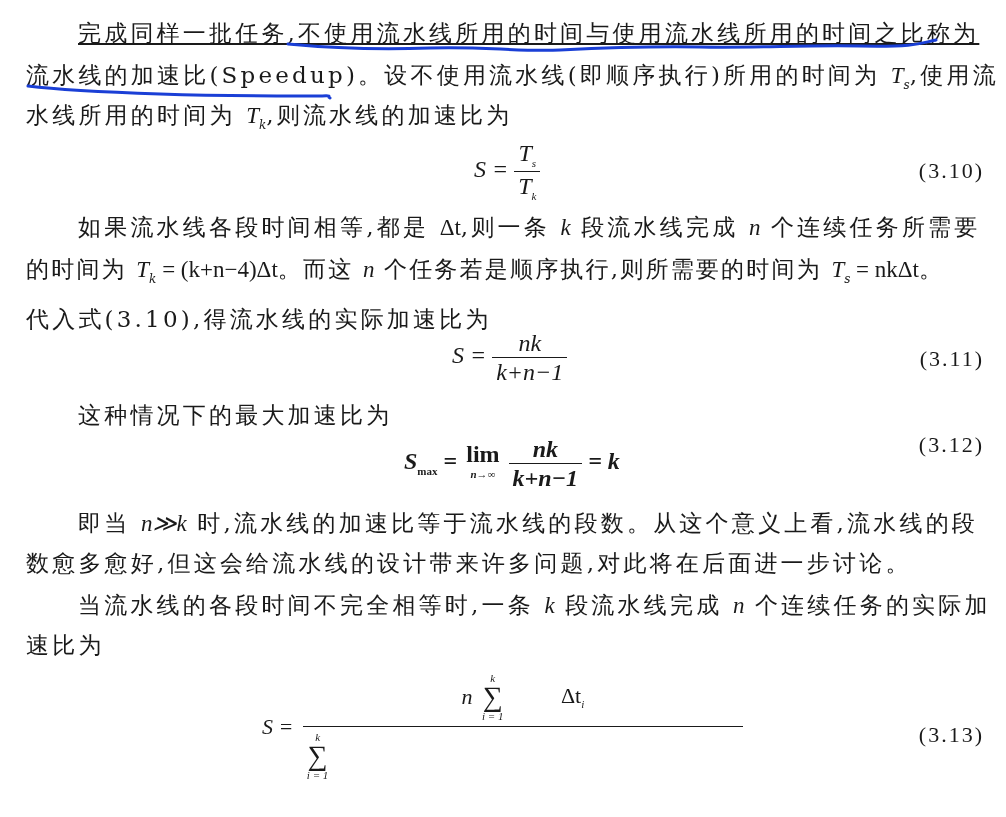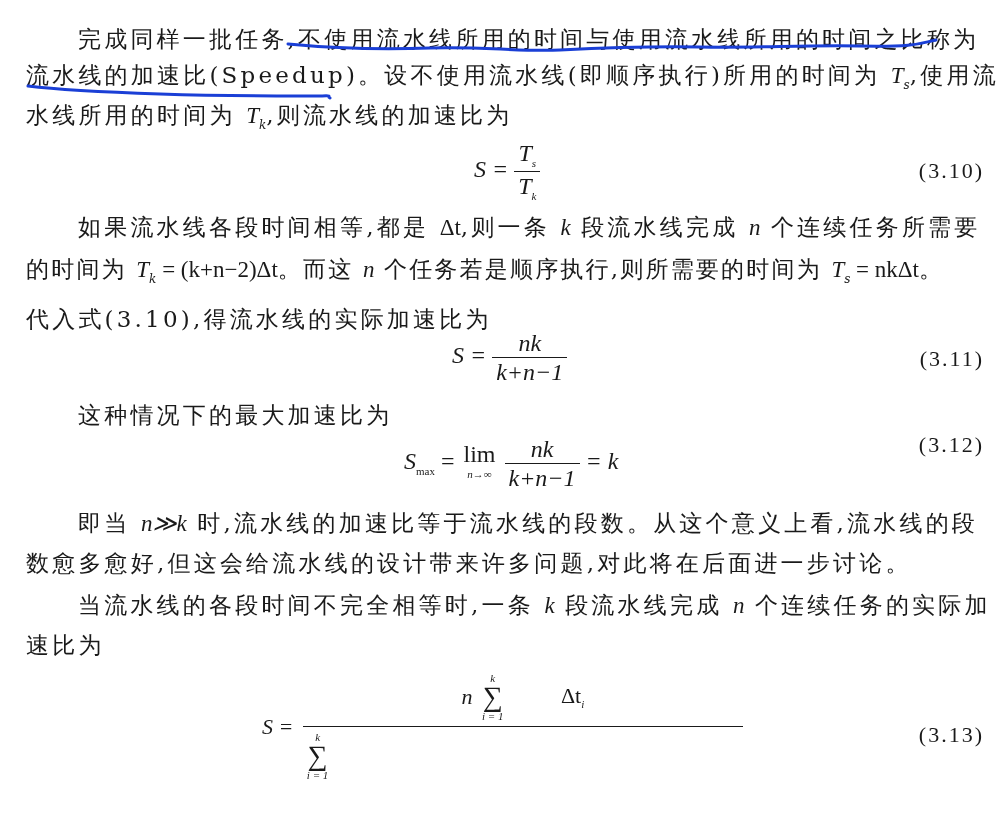--- a/index.html
+++ b/index.html
@@ -32,21 +32,21 @@
   .sigma { display: inline-flex; flex-direction: column; align-items: center; vertical-align: middle; line-height: 12px; margin: 0 4px; }
   .sigma .big { font-size: 28px; line-height: 26px; }
   .lim { display: inline-flex; flex-direction: column; align-items: center; vertical-align: middle; line-height: 20px; margin: 0 3px; }
   .ink { position: absolute; left: 0; top: 0; pointer-events: none; }
 </style>
 </head>
 <body>
 
 <div>
 
-  <div class="line indent" style="top:24px;">
+  <div class="line indent" style="top:18px;text-decoration:underline;">
     <span>完成同样一批任务</span><span>,不使用流水线所用的时间与使用流水线所用的时间之比</span><span>称为</span>
   </div>
   <div class="line" style="top:60px;">
     <span>流水线的加速比(Speedup)</span><span>。设不使用流水线(即顺序执行)所用的时间为 </span><span class="m">T</span><span class="sub">s</span><span>,使用流</span>
   </div>
   <div class="line" style="top:100px;">
     <span>水线所用的时间为 </span><span class="m">T</span><span class="sub">k</span><span>,则流水线的加速比为</span>
   </div>
 
   <div class="eq" style="left:474px; top:140px;">
@@ -55,36 +55,36 @@
       <span class="num"><span class="it">T</span><span class="sm it" style="position:relative;top:6px;">s</span></span>
       <span class="den"><span class="it">T</span><span class="sm it" style="position:relative;top:6px;">k</span></span>
     </span>
   </div>
   <div class="eqnum" style="top:158px;">(3.10)</div>
 
   <div class="line indent" style="top:212px;">
     <span>如果流水线各段时间相等,都是 </span><span class="mr">Δt</span><span>,则一条 </span><span class="m">k</span><span> 段流水线完成 </span><span class="m">n</span><span> 个连续任务所需要</span>
   </div>
   <div class="line" style="top:254px; letter-spacing:2.2px;">
-    <span>的时间为 </span><span class="m">T</span><span class="sub">k</span><span class="mr"> = (k+n−2)Δt</span><span>。而这 </span><span class="m">n</span><span> 个任务若是顺序执行,则所需要的时间为 </span><span class="m">T</span><span class="sub">s</span><span class="mr"> = nkΔt</span><span>。</span>
+    <span>的时间为 </span><span class="m">T</span><span class="sub">k</span><span class="mr"> = (k+n−4)Δt</span><span>。而这 </span><span class="m">n</span><span> 个任务若是顺序执行,则所需要的时间为 </span><span class="m">T</span><span class="sub">s</span><span class="mr"> = nkΔt</span><span>。</span>
   </div>
   <div class="line" style="top:304px;">代入式(3.10),得流水线的实际加速比为</div>
 
   <div class="eq" style="left:452px; top:330px;">
     <span class="it">S =</span>
     <span class="frac">
       <span class="num it">nk</span>
       <span class="den it">k+n−1</span>
     </span>
   </div>
   <div class="eqnum" style="top:346px;">(3.11)</div>
 
   <div class="line indent" style="top:400px;">这种情况下的最大加速比为</div>
 
-  <div class="eq" style="left:404px; top:436px;">
+  <div class="eq" style="left:404px; top:436px;font-weight:bold;">
     <span class="it">S</span><span class="sm" style="position:relative;top:6px;">max</span><span> = </span>
     <span class="lim">
       <span>lim</span>
       <span class="sm it">n→∞</span>
     </span>
     <span class="frac">
       <span class="num it">nk</span>
       <span class="den it">k+n−1</span>
     </span><span class="it"> = k</span>
   </div>

